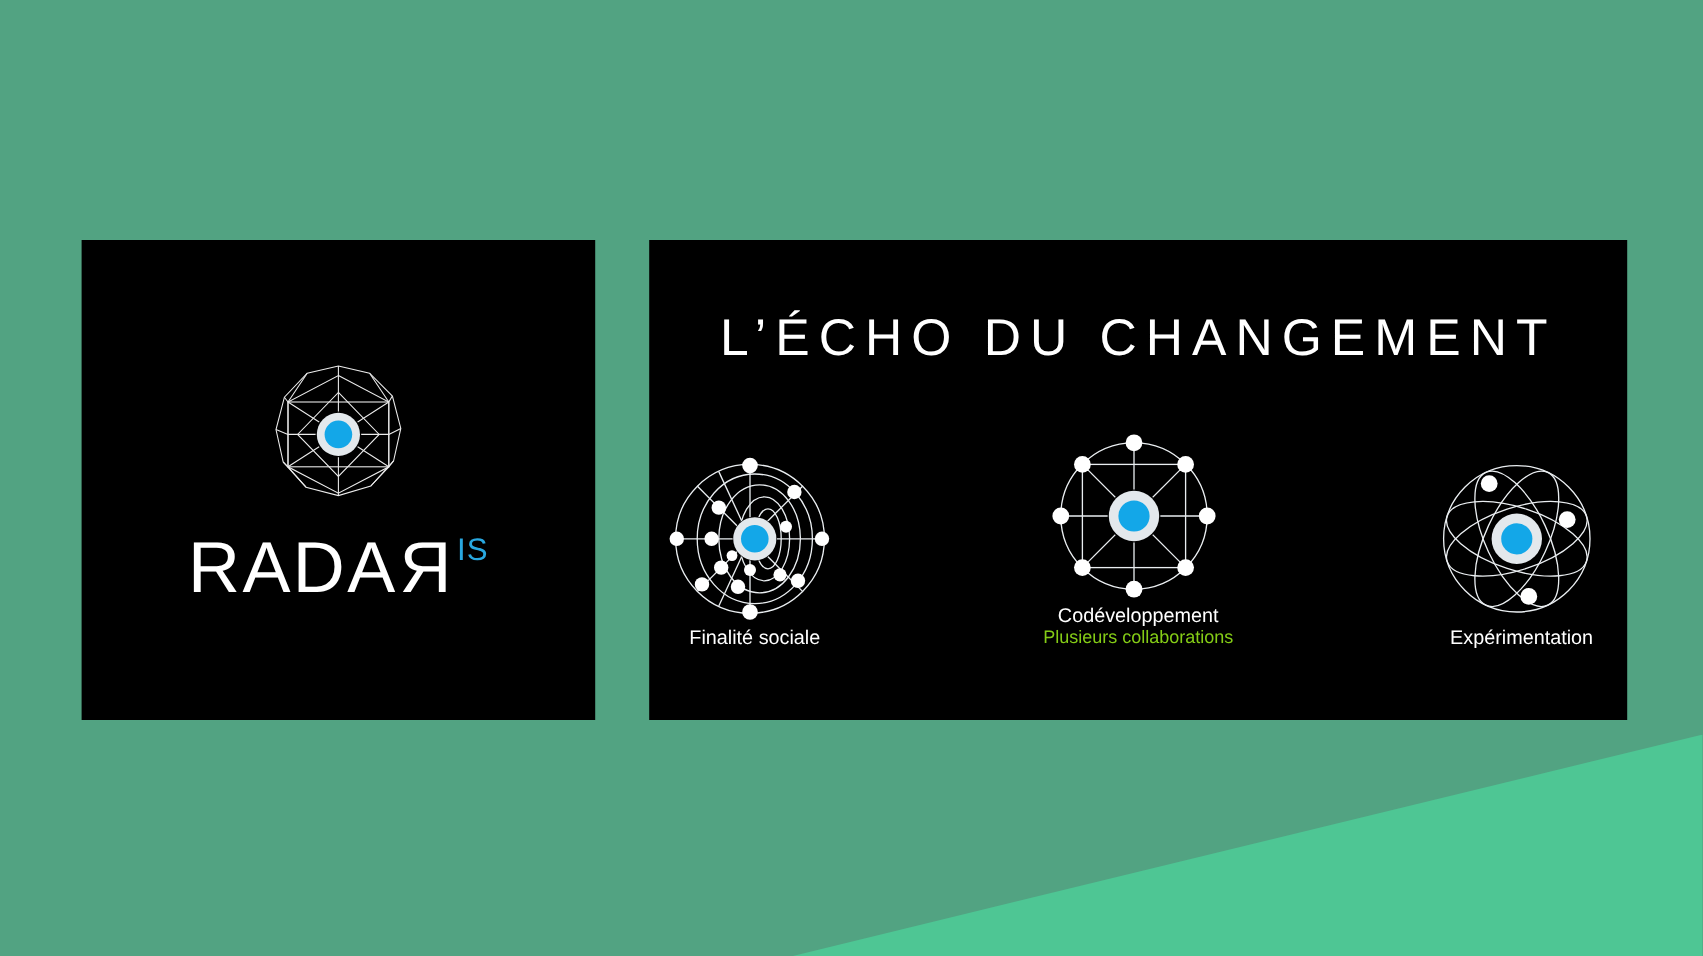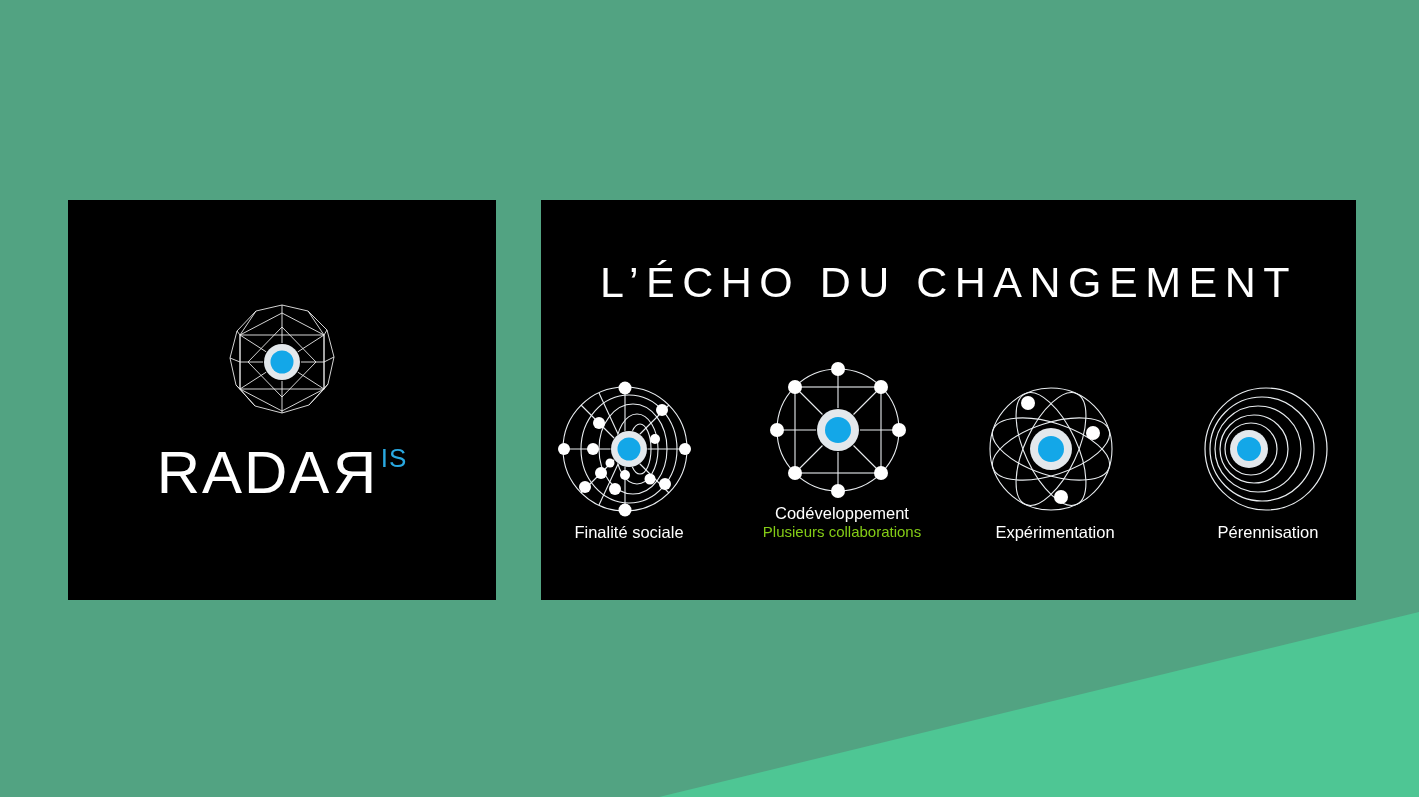--- a/index.html
+++ b/index.html
@@ -299,31 +299,15 @@
           <circle cx="80" cy="118" r="7"></circle>
         </g>
         <circle cx="70" cy="70" r="22" fill="#000000"></circle>
         <circle cx="70" cy="70" r="21" fill="#e3e8ec"></circle>
         <circle cx="70" cy="70" r="13" fill="#13a7e8"></circle>
       </svg>
       <div class="stage-label">Expérimentation</div>
 
     </div>
 
-    <div class="stage-item">
-      <svg class="stage-icon" viewBox="0 0 148 140">
-        <g fill="none" stroke="#e9edf0" stroke-width="1.2">
-          <circle cx="72" cy="70" r="61"></circle>
-          <circle cx="68" cy="70" r="52"></circle>
-          <circle cx="64" cy="70" r="43"></circle>
-          <circle cx="60" cy="70" r="34"></circle>
-          <circle cx="57" cy="70" r="26"></circle>
-        </g>
-        <circle cx="55" cy="70" r="20" fill="#000000"></circle>
-        <circle cx="55" cy="70" r="19" fill="#e3e8ec"></circle>
-        <circle cx="55" cy="70" r="12" fill="#13a7e8"></circle>
-      </svg>
-      <div class="stage-label">Pérennisation</div>
-
-    </div>
 
   </div>
 </div>
 
 </body></html>

